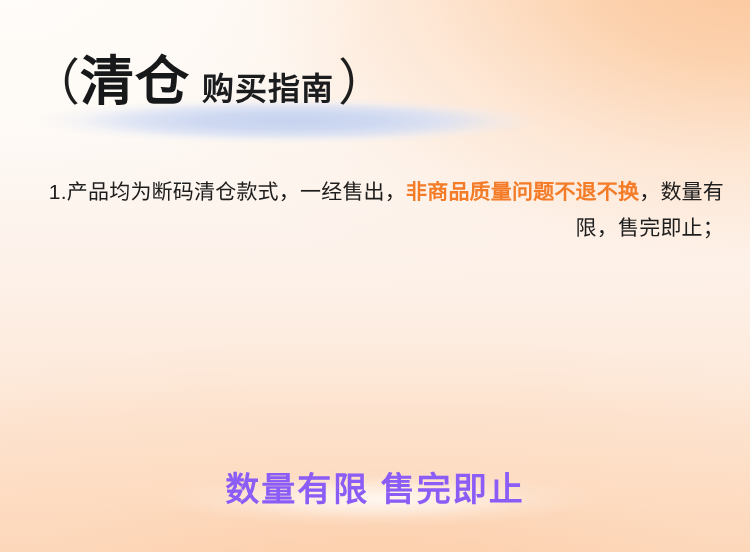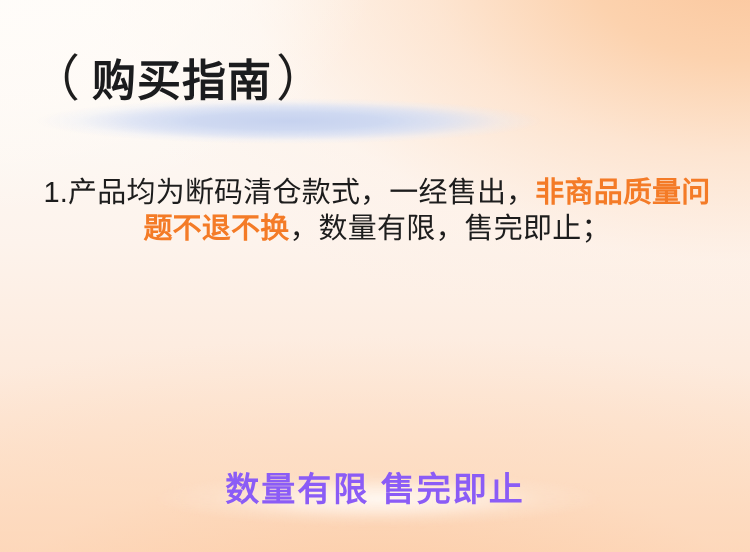--- a/index.html
+++ b/index.html
@@ -124,41 +124,41 @@
   }
   .paren-left { margin-right: 2px; }
   .paren-right { margin-left: 4px; }
   .heading-strong {
     font-size: 54px;
     font-weight: 700;
     letter-spacing: 1px;
     color: #17181a;
   }
   .heading-sub {
-    font-size: 44px;
+    font-size: 32px;
     font-weight: 700;
     letter-spacing: 1px;
     margin-left: 12px;
     color: #1b1c1e;
   }
 
   .notes {
     position: absolute;
     left: 30px;
     top: 174px;
     width: 694px;
   }
   .note {
-    font-size: 29px;
+    font-size: 21px;
     line-height: 36px;
     color: #1d1d1d;
     font-weight: 400;
     letter-spacing: 0.2px;
     margin: 0 0 24px 0;
-    text-align: center;
+    text-align: right;
   }
   .note:last-child { margin-bottom: 0; }
   .hl {
     color: #f47b27;
     font-weight: 700;
   }
 
   .slogan {
     position: absolute;
     left: 0;
@@ -181,20 +181,21 @@
   <div class="bg-layer bg-bottom"></div>
   <div class="bg-layer bg-topleft"></div>
 
   <div class="ellipse ellipse-blue"></div>
   <div class="ellipse ellipse-glow"></div>
 
   <div class="content">
 
     <div class="heading">
       <span class="paren paren-left">（</span>
+      <span class="heading-strong">清仓</span>
       <span class="heading-sub">购买指南</span>
       <span class="paren paren-right">）</span>
     </div>
 
     <div class="notes">
       <p class="note"><span>1.</span><span>产品均为断码清仓款式，一经售出，</span><span class="hl">非商品质量问题不退不换</span><span>，数量有限，售完即止；</span></p>
     </div>
 
     <div class="slogan">数量有限 售完即止</div>
 

